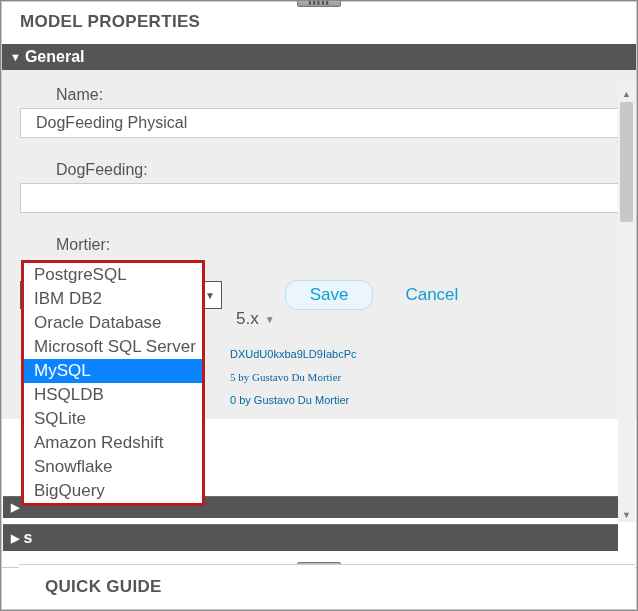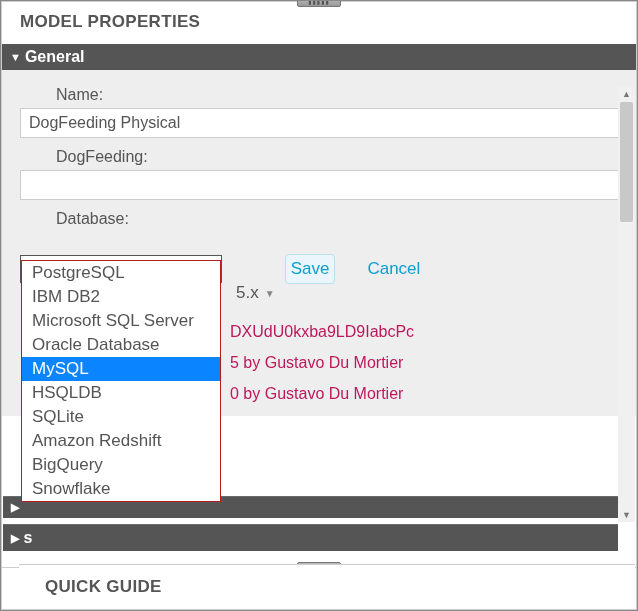--- a/index.html
+++ b/index.html
@@ -49,25 +49,25 @@
   .label {
     color: #555;
     font-size: 16px;
     margin-bottom: 4px;
     margin-top: 6px;
     margin-left: 36px;
   }
   .text-input {
     width: 100%;
     font-size: 16px;
-    padding: 5px 8px;
+    padding: 5px 15px;
     border: 1px solid #ccc;
     background: #fff;
     color: #555;
-    margin-bottom: 4px;
+    margin-bottom: 17px;
   }
   .db-row {
     display: flex;
     align-items: center;
     gap: 8px;
     margin-top: 2px;
   }
   .select-box {
     border: 1px solid #555;
     background: #fff;
@@ -104,47 +104,47 @@
     top: 50%;
     transform: translateY(-50%);
     font-size: 10px;
     color: #888;
   }
   .btn-save {
     border: 1px solid #b9e0ee;
     background: #eaf6fb;
     color: #0d9fd0;
     font-size: 17px;
-    padding: 4px 5px;
-    border-radius: 4px;
+    padding: 4px 24px;
+    border-radius: 12px;
     cursor: pointer;
   }
   .btn-cancel {
     border: none;
     background: transparent;
     color: #0d9fd0;
     font-size: 17px;
     padding: 4px 10px;
     cursor: pointer;
     margin-left: 14px;
     text-align: right;
   }
   .info-line {
-    color: #be185d;
-    font-size: 16px;
+    color: #0369a1;
+    font-size: 11px;
     margin-top: 6px;
     line-height: 1.55;
   }
   .dropdown-list {
     position: absolute;
     left: 19px;
     top: 190px;
-    width: 200px;
-    background: #fff;
-    border: 1px solid #b91c1c;
+    width: 184px;
+    background: #fff;
+    border: 3px solid #b91c1c;
     z-index: 50;
     font-size: 17px;
     color: #555;
   }
   .dropdown-list .opt {
     padding: 0px 10px;
     line-height: 24px;
     cursor: pointer;
     white-space: nowrap;
   }
@@ -248,49 +248,49 @@
     </div>
 
     <div class="section-body">
 
       <div class="label">Name:</div>
       <input class="text-input" type="text" value="DogFeeding Physical" style="">
 
       <div class="label">DogFeeding:</div>
       <input class="text-input" type="text" value="" style="">
 
-      <div class="label">Database:</div>
+      <div class="label">Mortier:</div>
       <div class="db-row">
         <button class="select-box">
           <span>MySQL</span>
           <span class="caret">▼</span>
         </button>
         <button class="version-box">
           <span>5.x</span>
           <span class="caret">▼</span>
         </button>
         <button class="btn-save">Save</button>
         <button class="btn-cancel">Cancel</button>
       </div>
 
       <div class="info-line" style="margin-top:14px;padding-left:210px;">DXUdU0kxba9LD9IabcPc</div>
-      <div class="info-line" style="padding-left:210px;">5 by Gustavo Du Mortier</div>
+      <div class="info-line" style="padding-left:210px;font-family:Liberation Serif, serif;">5 by Gustavo Du Mortier</div>
       <div class="info-line" style="padding-left:210px;">0 by Gustavo Du Mortier</div>
 
       <div class="dropdown-list" id="db-dropdown">
           <div class="opt">PostgreSQL</div>
           <div class="opt">IBM DB2</div>
+          <div class="opt">Oracle Database</div>
           <div class="opt">Microsoft SQL Server</div>
-          <div class="opt">Oracle Database</div>
           <div class="opt selected">MySQL</div>
           <div class="opt">HSQLDB</div>
           <div class="opt">SQLite</div>
           <div class="opt">Amazon Redshift</div>
+          <div class="opt">Snowflake</div>
           <div class="opt">BigQuery</div>
-          <div class="opt">Snowflake</div>
         </div>
     </div>
 
     <div class="collapsed-sections">
       <div class="section-collapsed">
         <span class="tri">▶</span>
         <span></span>
       </div>
       <div class="section-collapsed">
         <span class="tri">▶</span>

